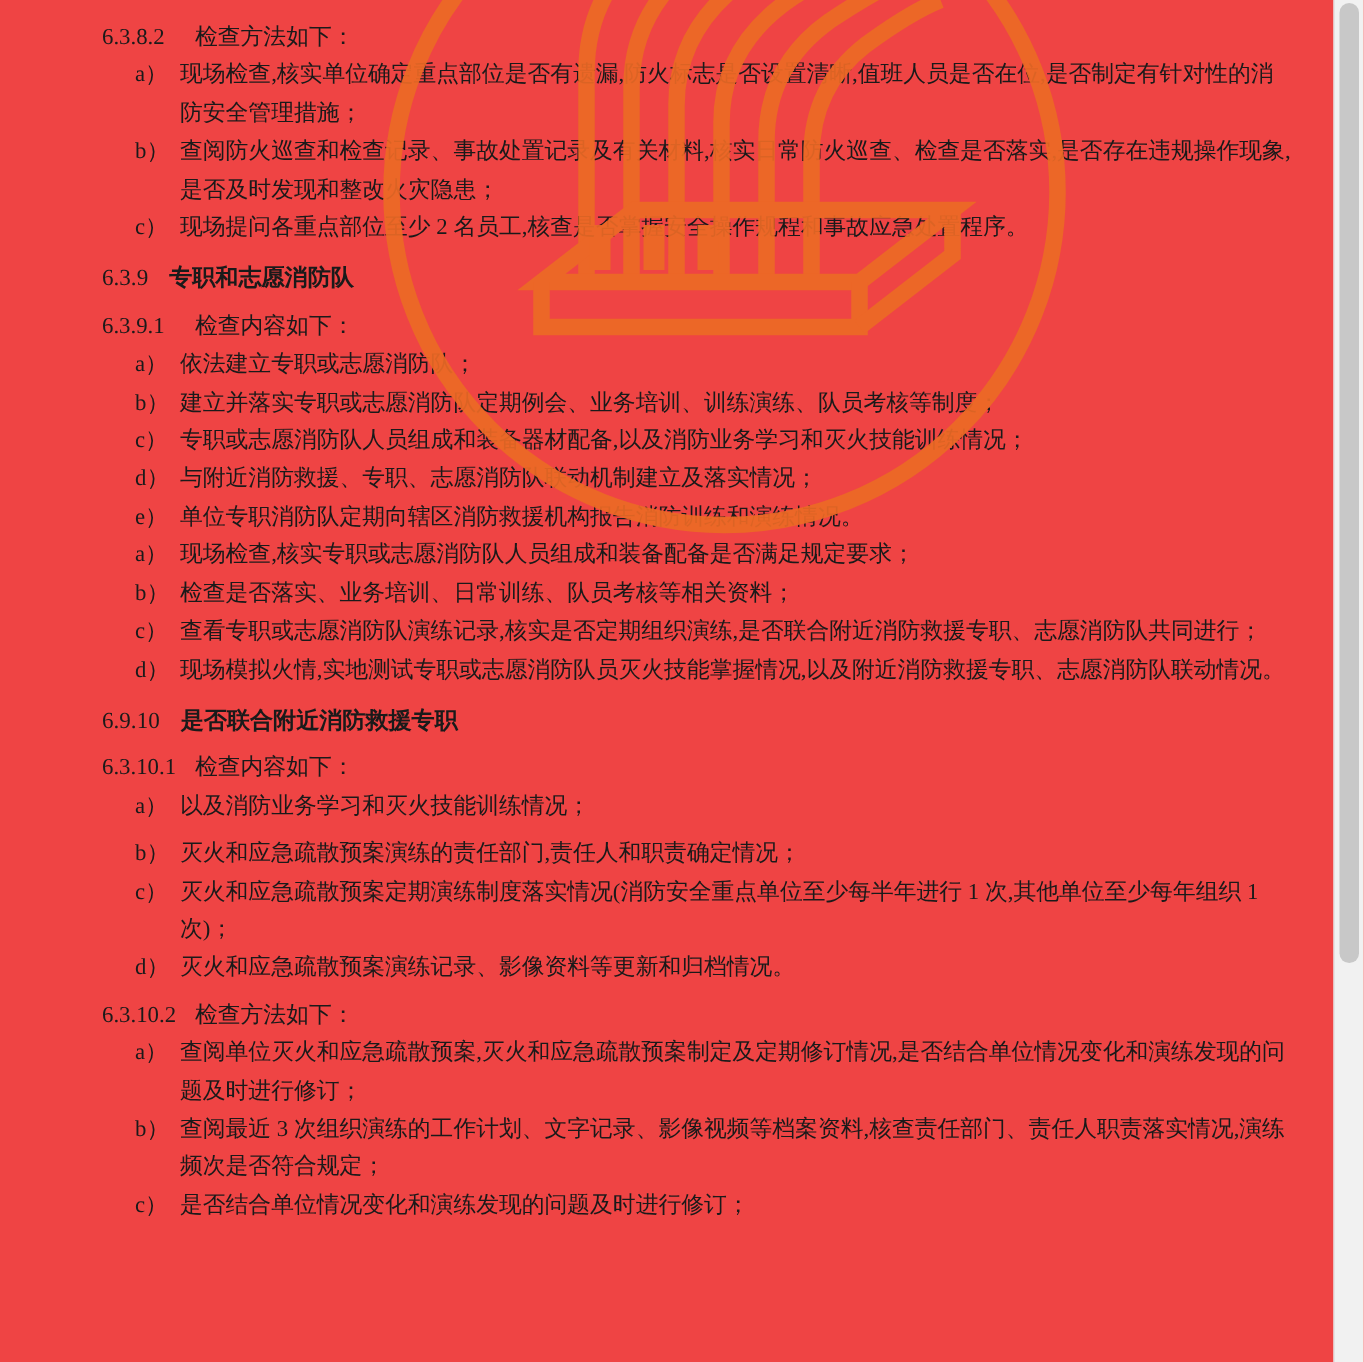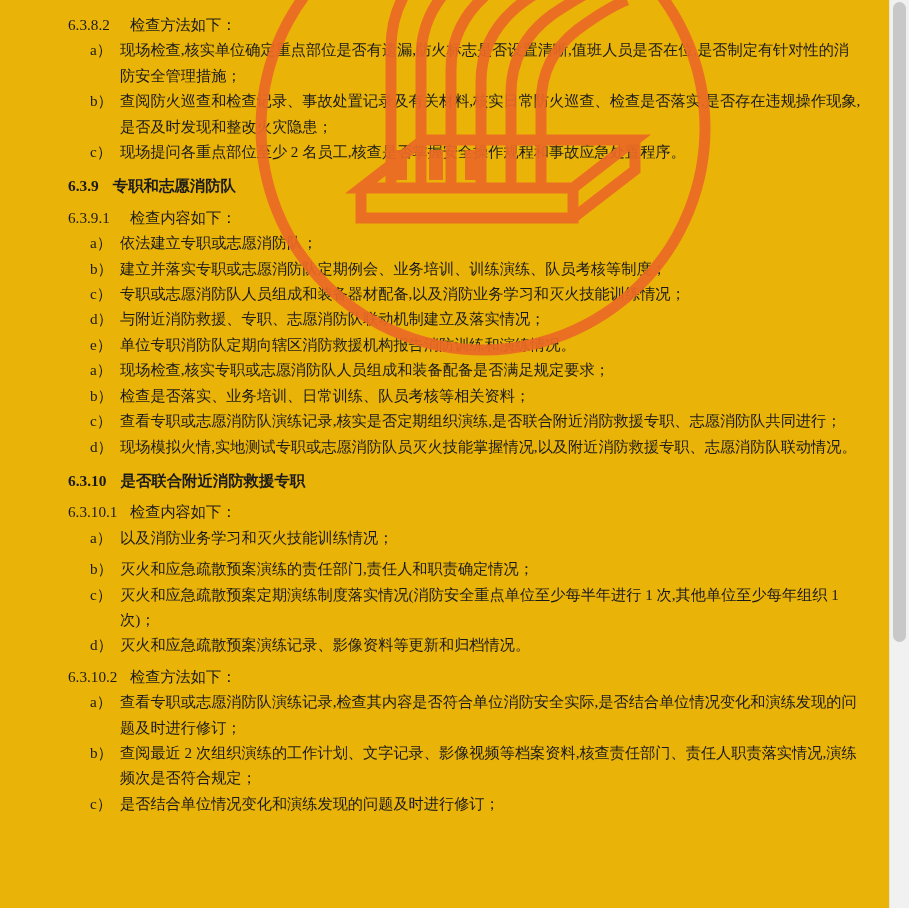--- a/index.html
+++ b/index.html
@@ -11,21 +11,21 @@
     width: 909px;
     height: 908px;
     overflow: hidden;
     font-family: "Liberation Serif", "DejaVu Serif", serif;
     color: #1a1a1a;
   }
   .page {
     position: relative;
     width: 909px;
     height: 908px;
-    background: #eab308;
+    background: #ef4444;
     overflow: hidden;
   }
   .content {
     position: absolute;
     left: 0;
     top: 0;
     width: 890px;
     height: 908px;
     padding: 0;
     box-sizing: border-box;
@@ -56,21 +56,21 @@
     width: 890px;
   }
   .heading {
     font-size: 15.4px;
     line-height: 25.4px;
     font-weight: bold;
     margin-top: 9px;
     margin-bottom: 2px;
   }
   .heading .h-num {
-    font-weight: bold;
+    font-weight: normal;
     margin-right: 14px;
   }
   .item {
     display: flex;
     align-items: flex-start;
     font-size: 15.2px;
     line-height: 25.4px;
   }
   .item .marker {
     flex: 0 0 auto;
@@ -168,21 +168,21 @@
       <div class="item">
         <span class="marker">c）</span>
         <span class="txt">查看专职或志愿消防队演练记录,核实是否定期组织演练,是否联合附近消防救援专职、志愿消防队共同进行；</span>
       </div>
       <div class="item">
         <span class="marker">d）</span>
         <span class="txt">现场模拟火情,实地测试专职或志愿消防队员灭火技能掌握情况,以及附近消防救援专职、志愿消防队联动情况。</span>
       </div>
 
       <div class="heading">
-        <span class="h-num">6.3.10</span><span>是否联合附近消防救援专职</span>
+        <span class="h-num">6.9.10</span><span>是否联合附近消防救援专职</span>
       </div>
 
       <div class="sub-head">
         <span class="s-num">6.3.10.1</span><span>检查内容如下：</span>
       </div>
       <div class="item">
         <span class="marker">a）</span>
         <span class="txt">以及消防业务学习和灭火技能训练情况；</span>
       </div>
       <div class="gap-sm"></div>
@@ -197,25 +197,25 @@
       <div class="item">
         <span class="marker">d）</span>
         <span class="txt">灭火和应急疏散预案演练记录、影像资料等更新和归档情况。</span>
       </div>
 
       <div class="sub-head">
         <span class="s-num">6.3.10.2</span><span>检查方法如下：</span>
       </div>
       <div class="item">
         <span class="marker">a）</span>
-        <span class="txt">查看专职或志愿消防队演练记录,检查其内容是否符合单位消防安全实际,是否结合单位情况变化和演练发现的问题及时进行修订；</span>
-      </div>
-      <div class="item">
-        <span class="marker">b）</span>
-        <span class="txt">查阅最近 2 次组织演练的工作计划、文字记录、影像视频等档案资料,核查责任部门、责任人职责落实情况,演练频次是否符合规定；</span>
+        <span class="txt">查阅单位灭火和应急疏散预案,灭火和应急疏散预案制定及定期修订情况,是否结合单位情况变化和演练发现的问题及时进行修订；</span>
+      </div>
+      <div class="item">
+        <span class="marker">b）</span>
+        <span class="txt">查阅最近 3 次组织演练的工作计划、文字记录、影像视频等档案资料,核查责任部门、责任人职责落实情况,演练频次是否符合规定；</span>
       </div>
       <div class="item">
         <span class="marker">c）</span>
         <span class="txt">是否结合单位情况变化和演练发现的问题及时进行修订；</span>
       </div>
 
     </div>
 
     <svg class="watermark" viewBox="0 0 480 480" xmlns="http://www.w3.org/2000/svg">
       <defs>

